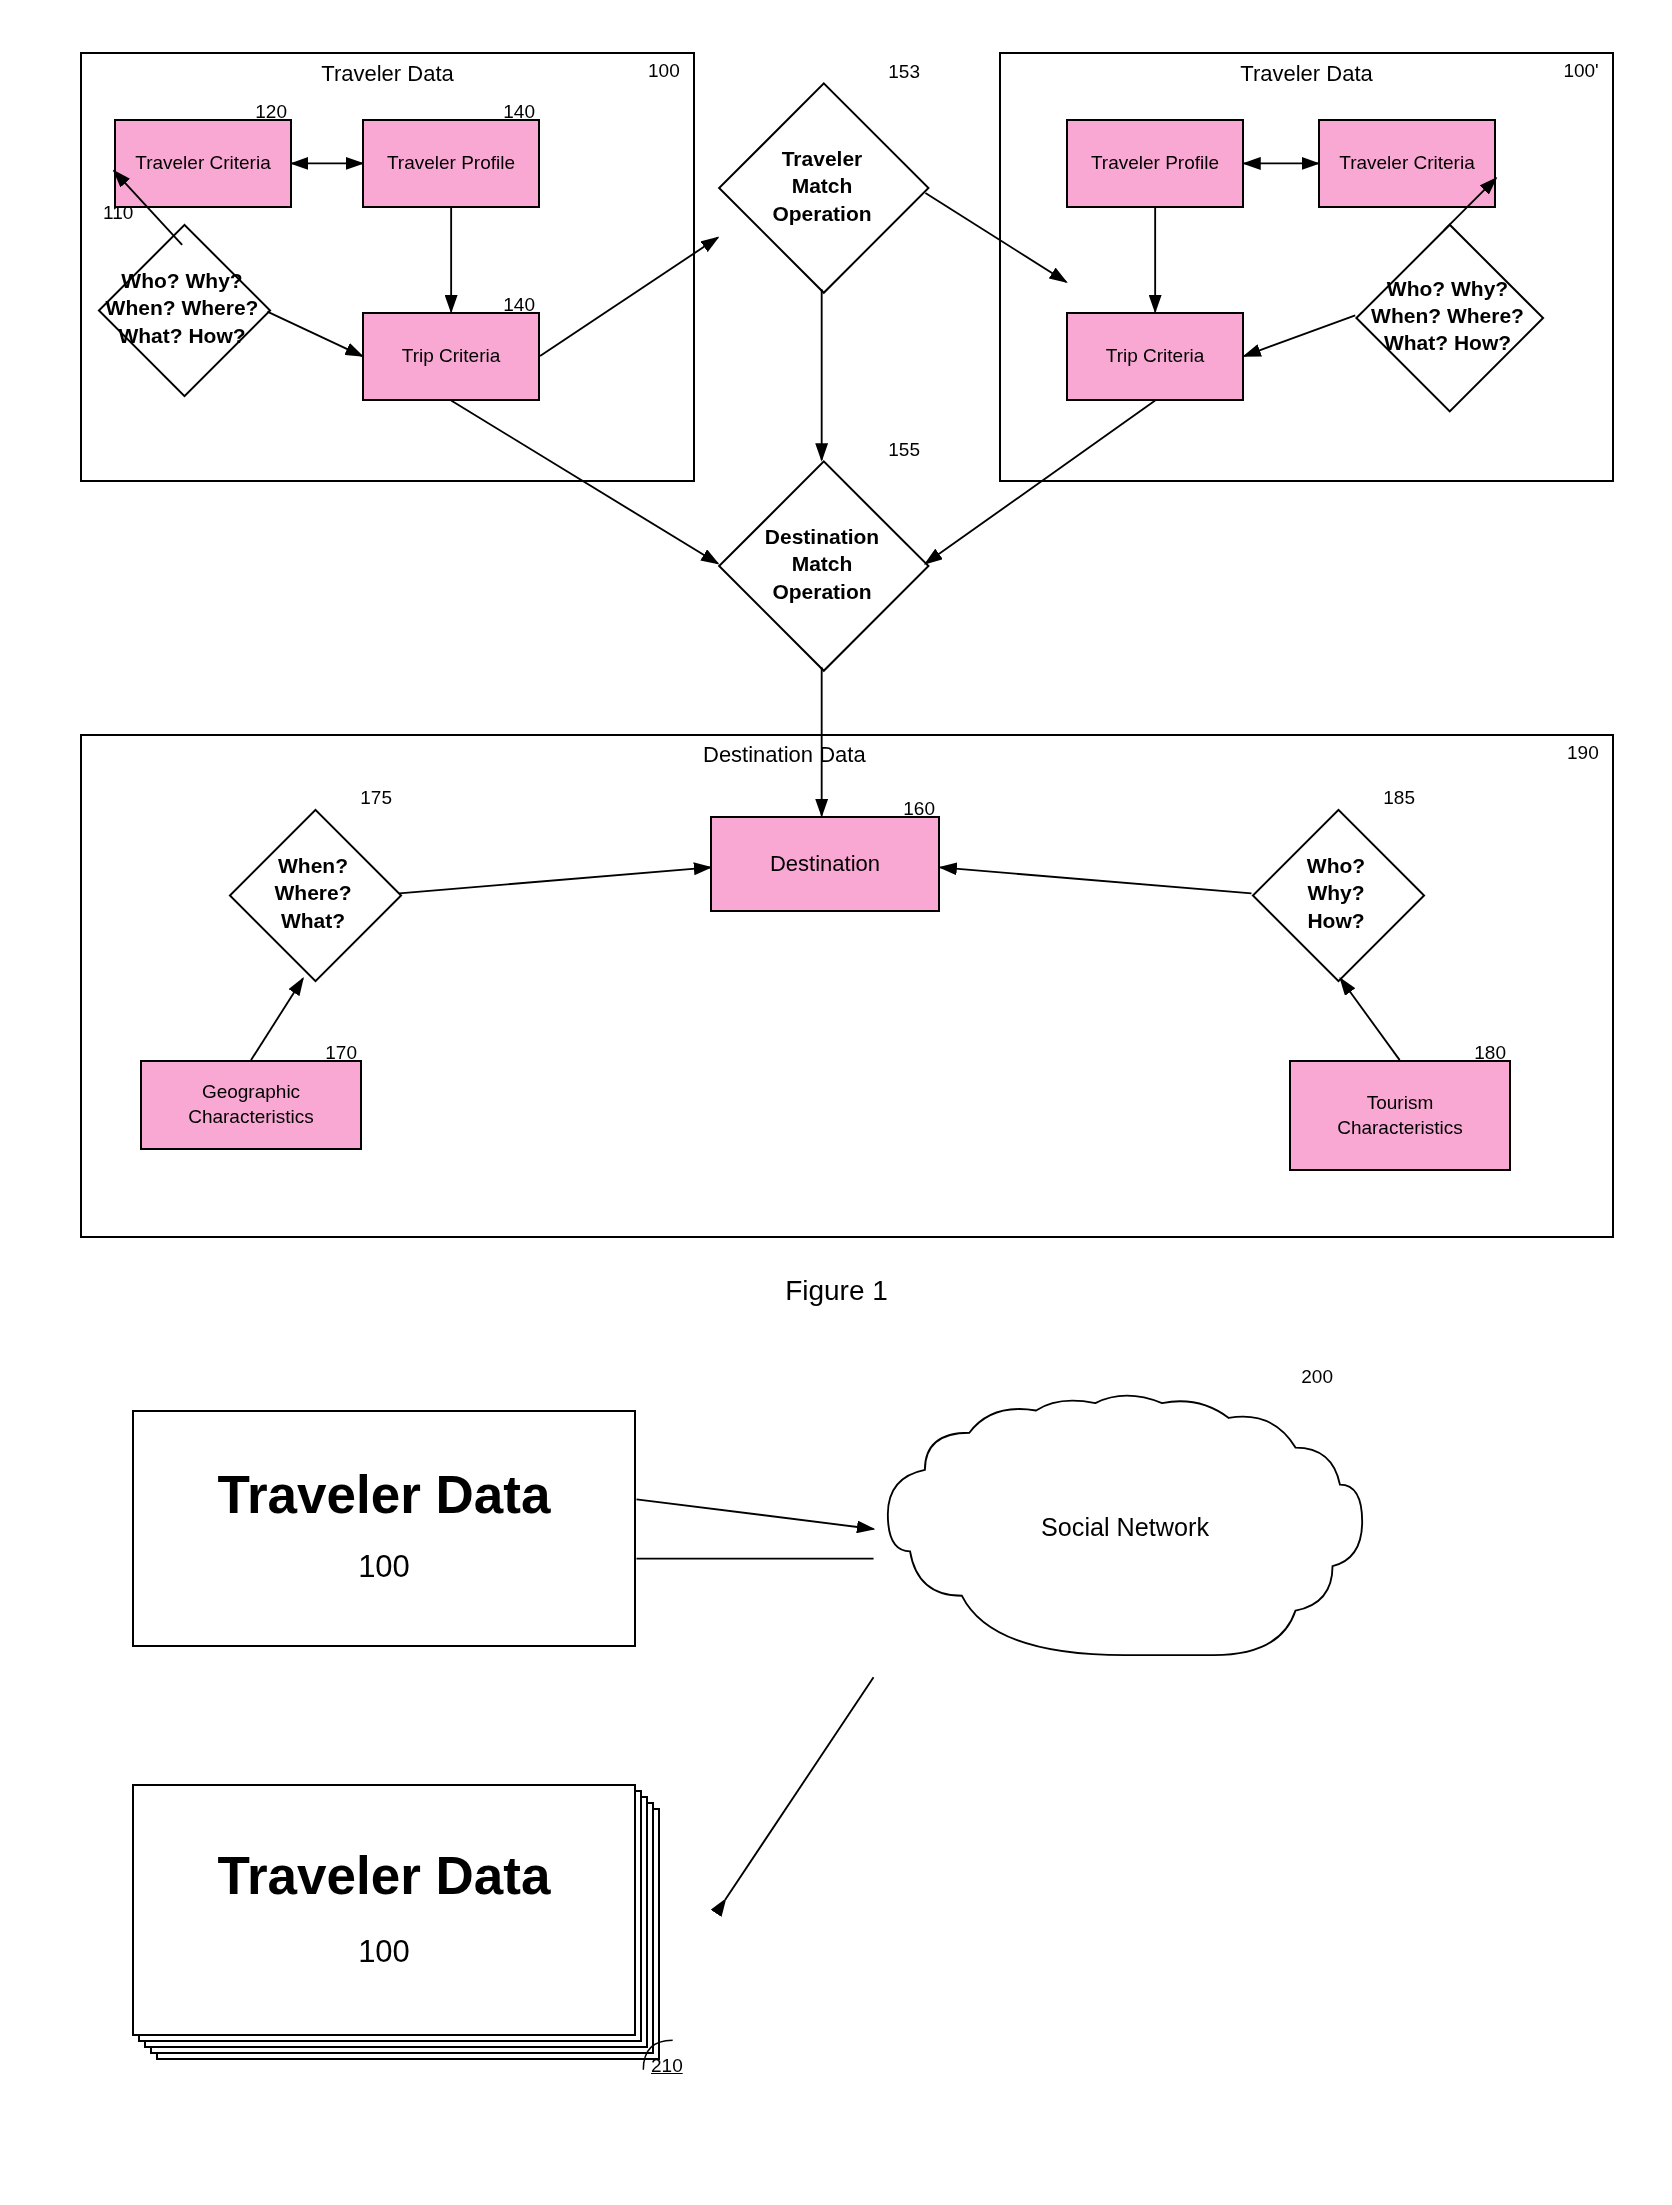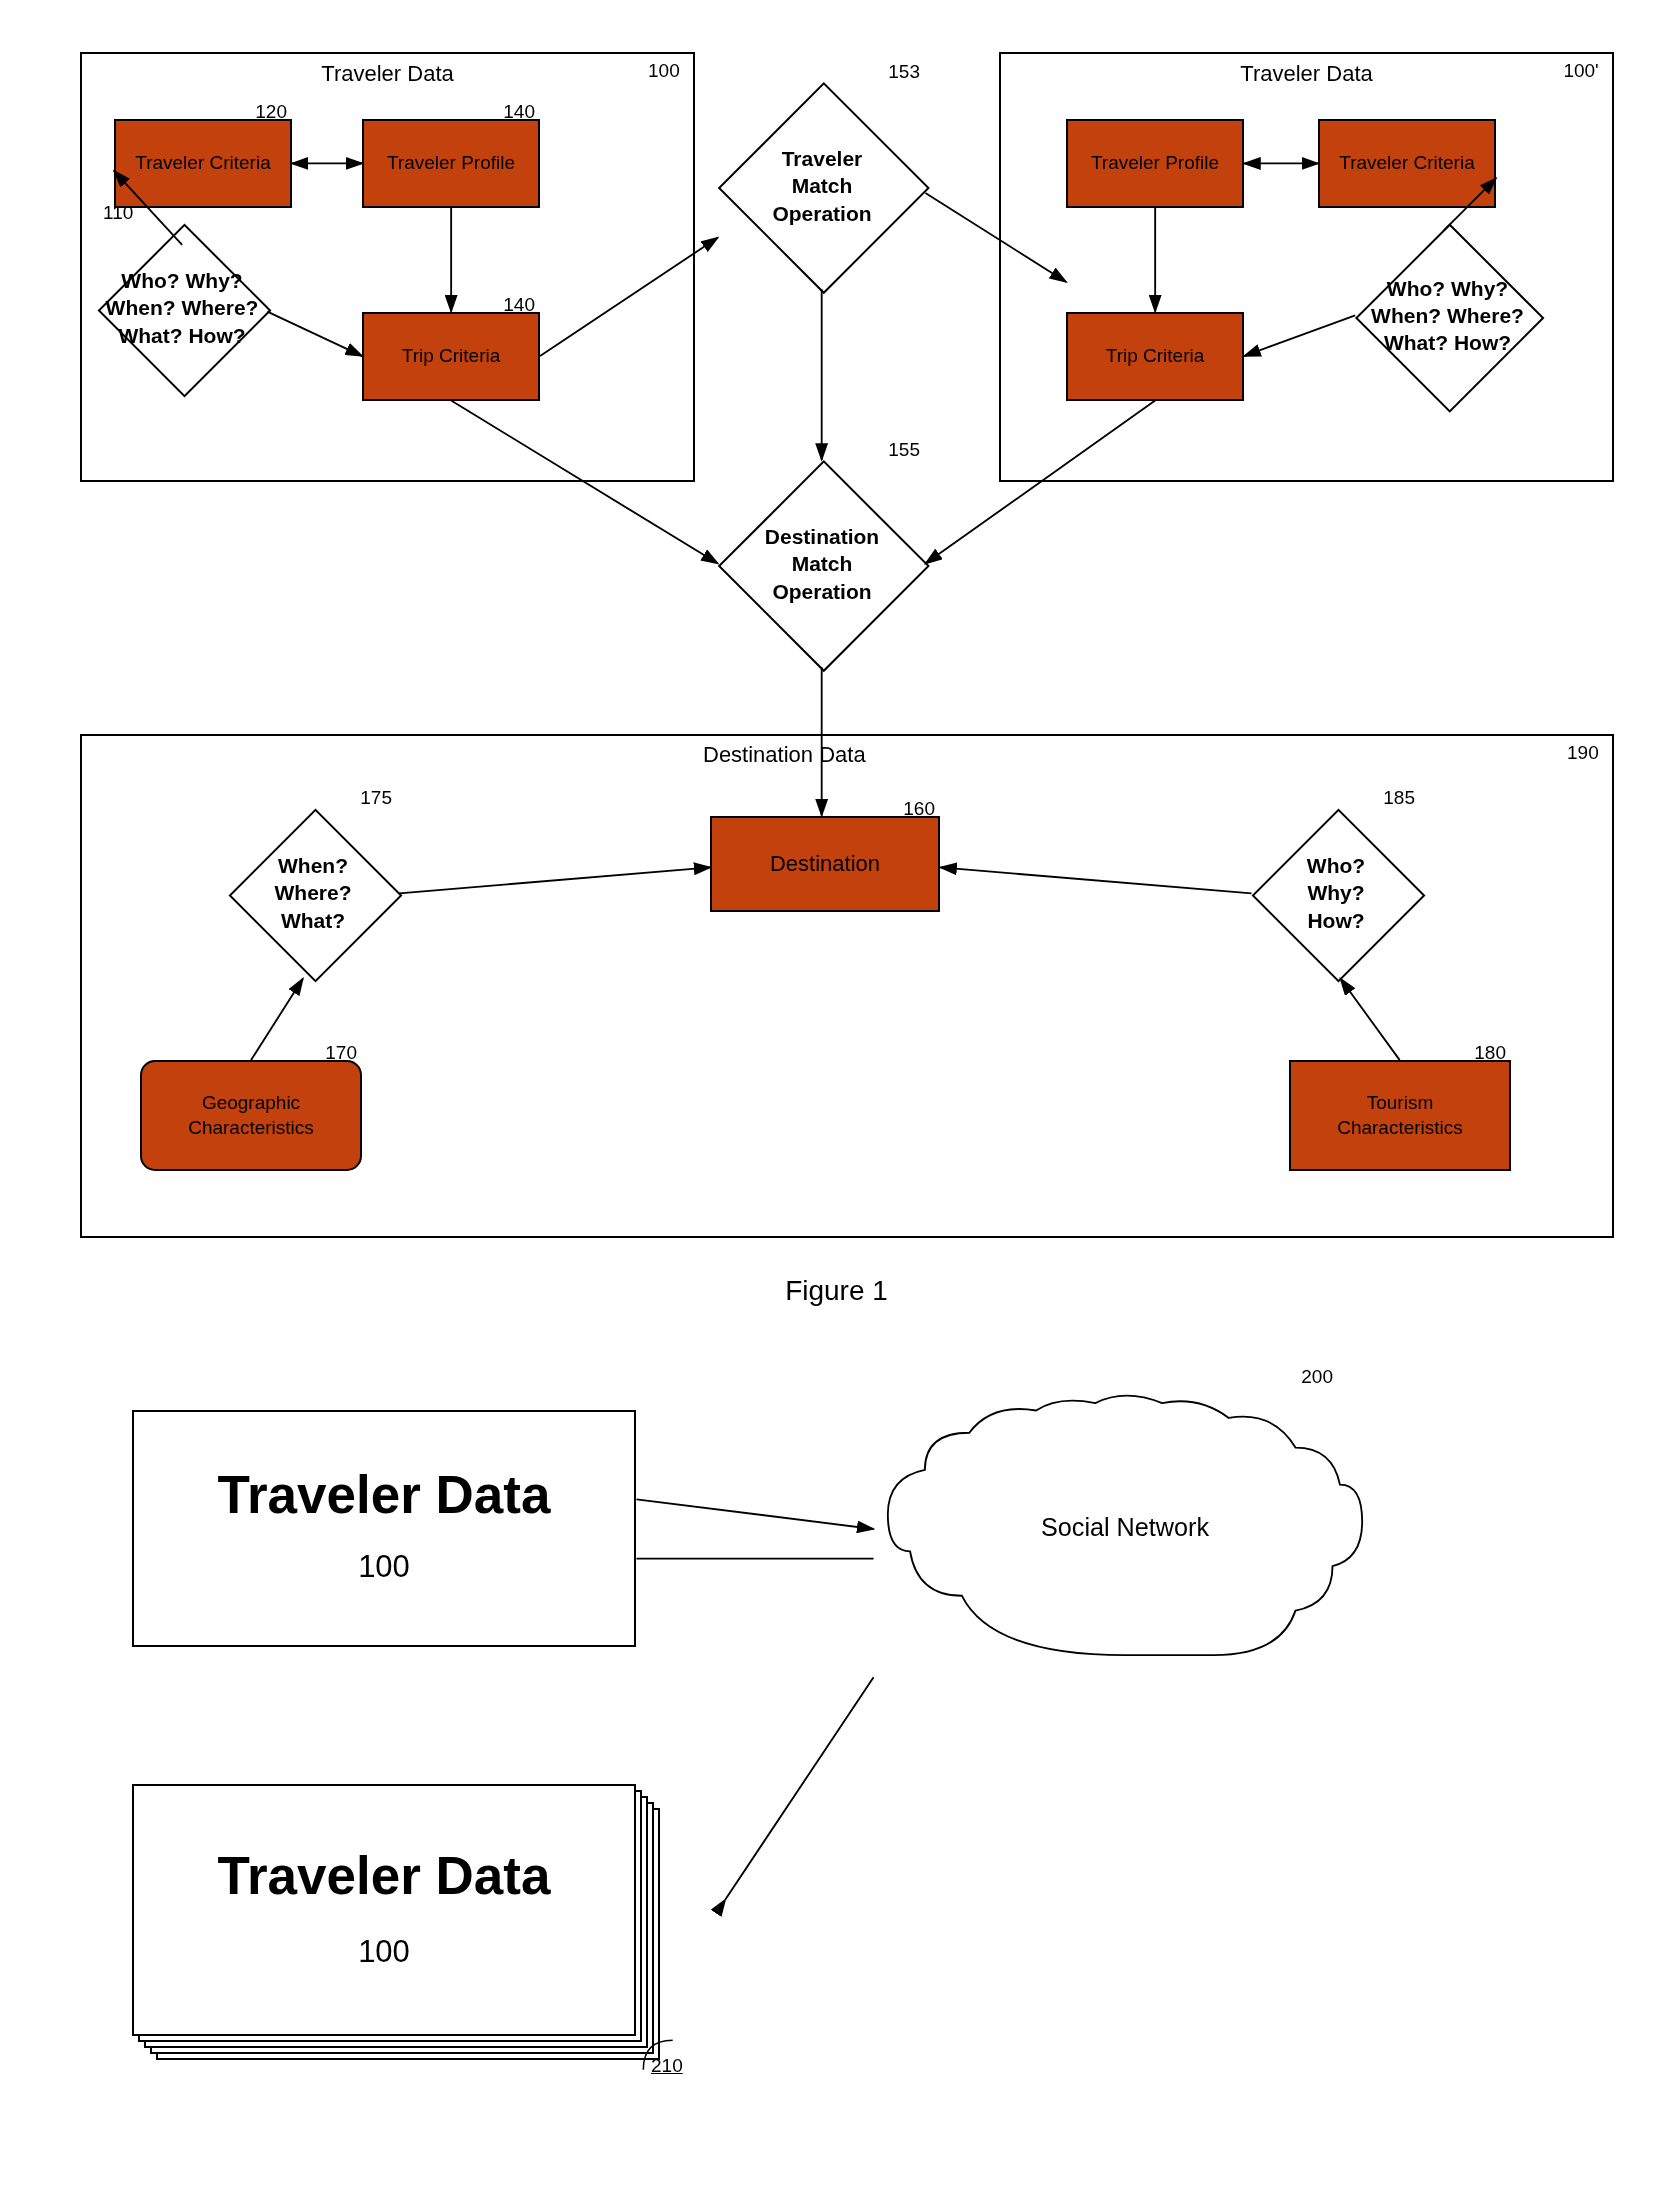--- a/index.html
+++ b/index.html
@@ -21,21 +21,21 @@
       position: relative;
       width: 1557px;
       height: 1245px;
       margin: 0 auto;
     }
 
     
     .box {
       position: absolute;
       border: 2.2px solid #000;
-      background: #c2410c;
+      background: #f9a8d4;
       display: flex;
       align-items: center;
       justify-content: center;
       text-align: center;
       font-size: 22px;
       line-height: 1.3;
     }
 
     
     .diamond-wrap {
@@ -228,21 +228,21 @@
       <span style="position:absolute; top:-21px; right:6px; font-size:19px;">175</span>
     </div>
 
     <div class="diamond-wrap" style="left:1193px; top:778px; width:170px; height:170px;">
       <div class="diamond">
         <div class="diamond-text">Who?<br>Why?<br>How?</div>
       </div>
       <span style="position:absolute; top:-21px; right:6px; font-size:19px;">185</span>
     </div>
 
-    <div class="box" style="left:82px; top:1030px; width:222px; height:111px; font-size:19px;border-radius:15px;">
+    <div class="box" style="left:82px; top:1030px; width:222px; height:90px; font-size:19px;">
       <span class="ref-num" style="top:-21px; right:3px;">170</span>
       <span style="white-space:pre-line;">Geographic
 Characteristics</span>
     </div>
 
     <div class="box" style="left:1231px; top:1030px; width:222px; height:111px; font-size:19px;">
       <span class="ref-num" style="top:-21px; right:3px;">180</span>
       <span style="white-space:pre-line;">Tourism
 Characteristics</span>
     </div>

